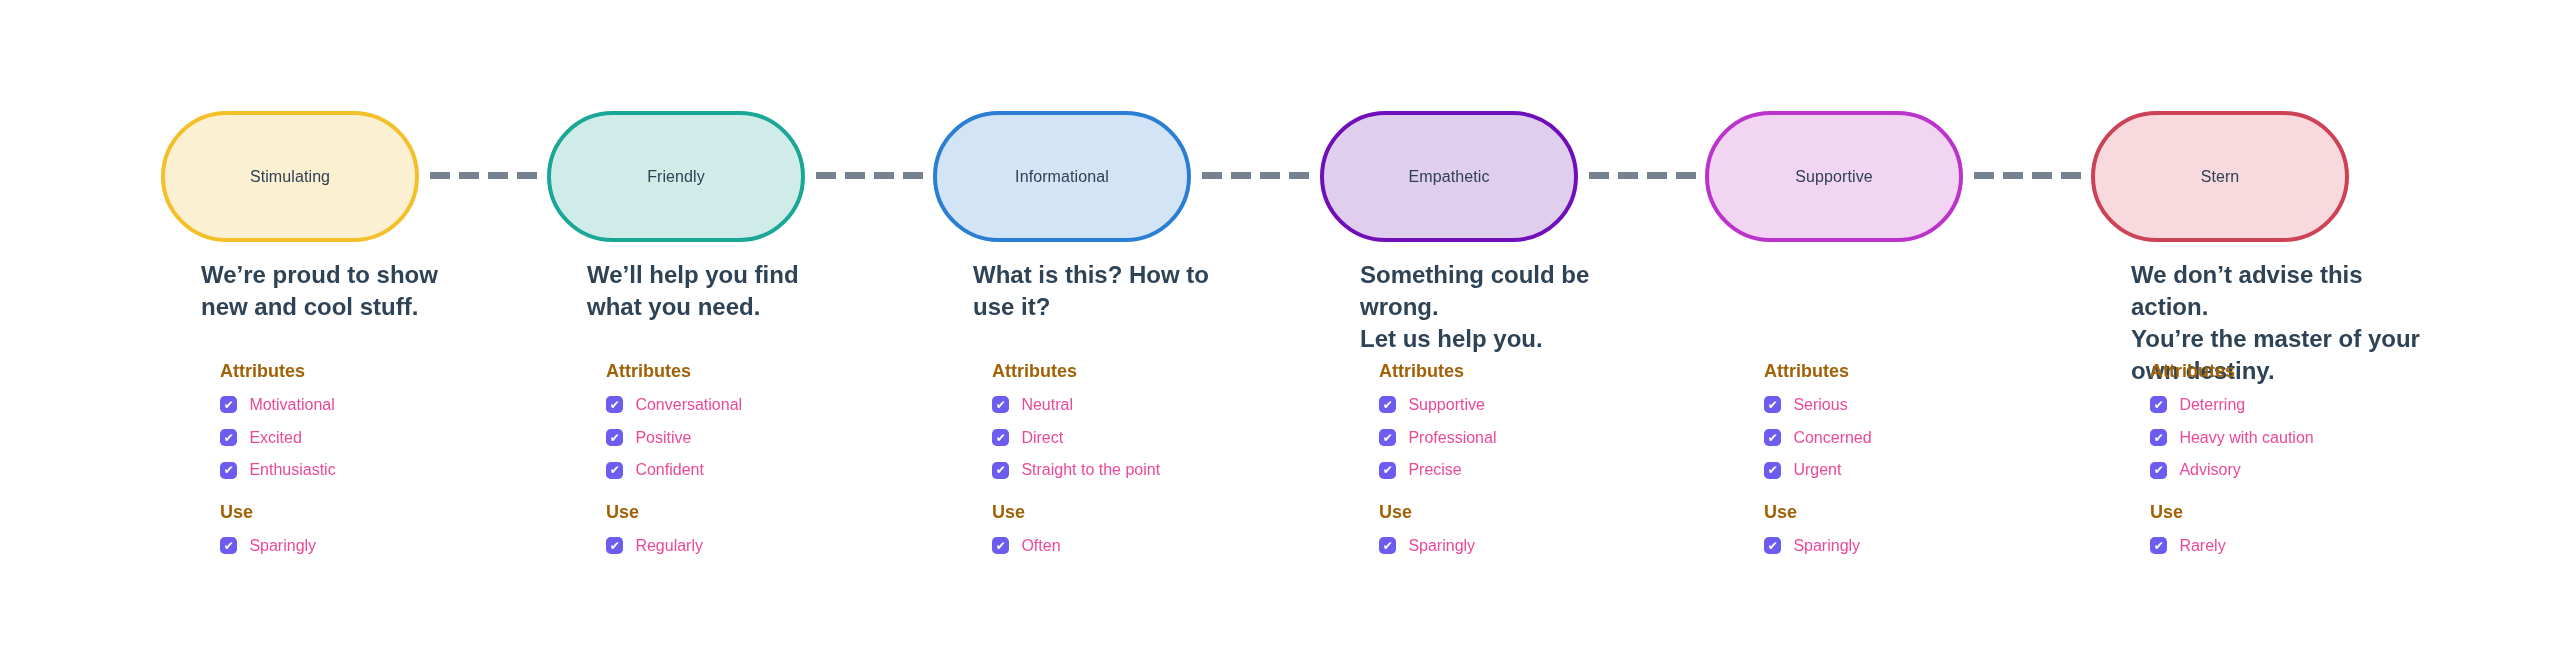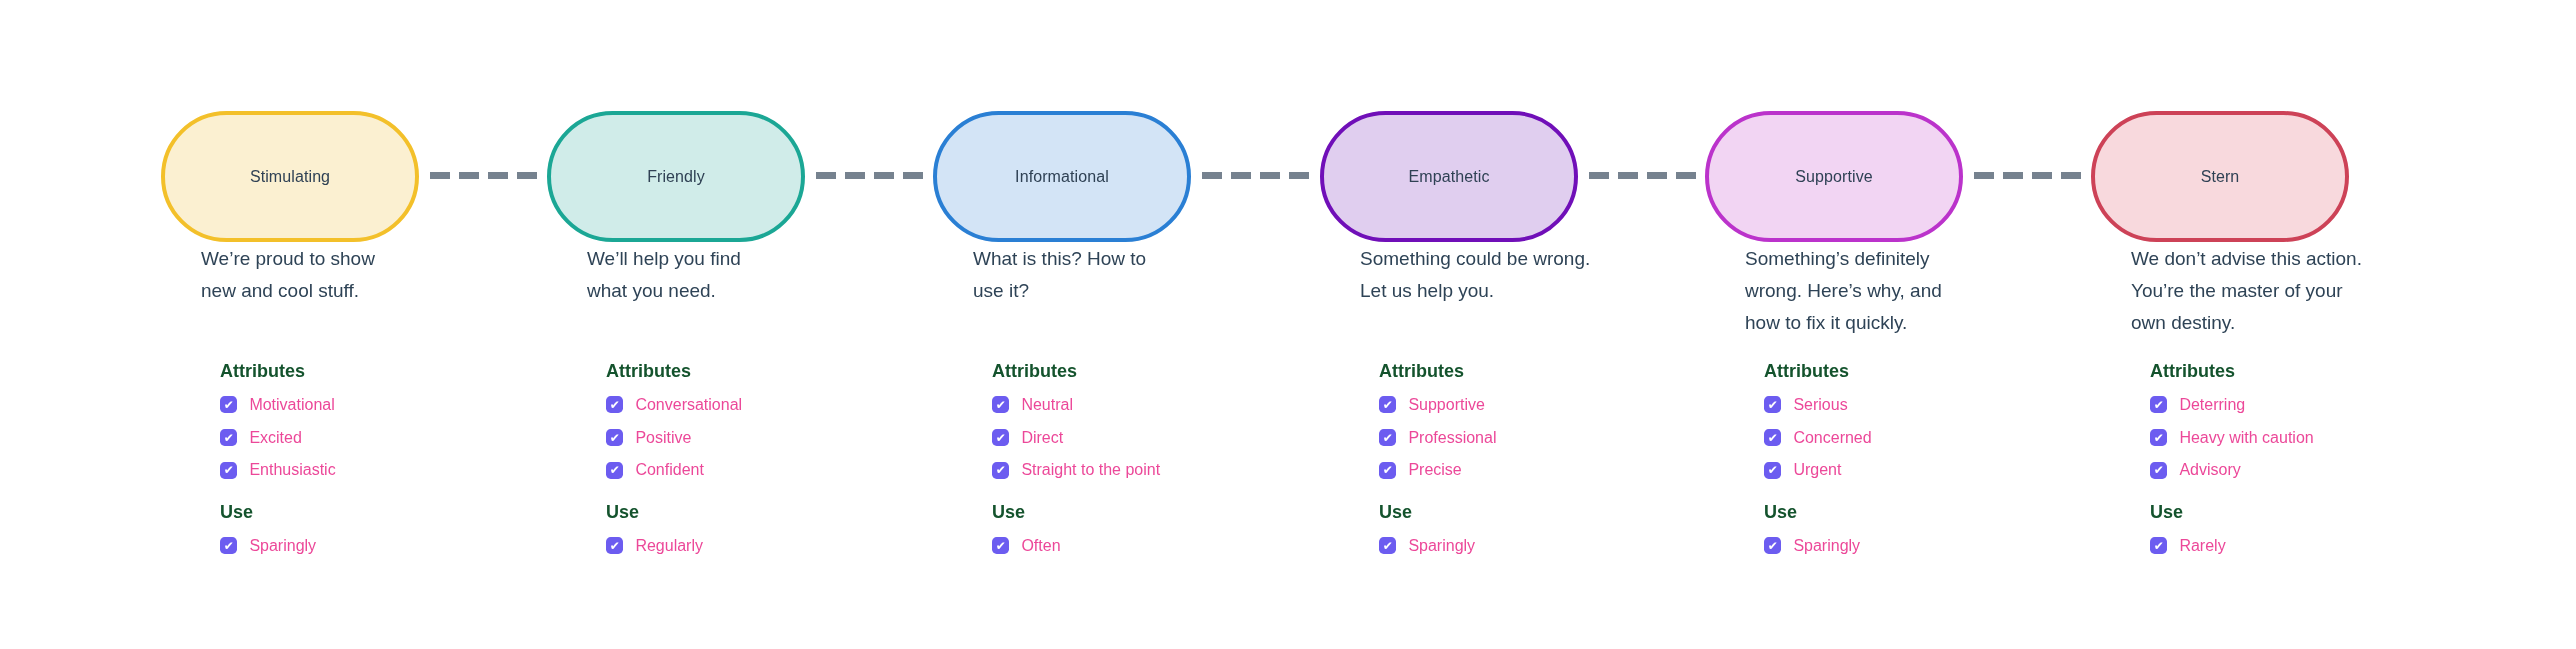--- a/index.html
+++ b/index.html
@@ -19,32 +19,33 @@
     position: absolute; top: 0; left: 0;
     width: 258px; height: 131px;
     box-sizing: border-box;
     border: 4.7px solid #999;
     border-radius: 70px;
     display: flex; align-items: center; justify-content: center;
   }
   .pill-label { font-size: 16px; font-weight: 500; color: #2F4154; letter-spacing: 0.1px; }
 
   .desc {
-    position: absolute; top: 132px; left: 40px; margin: 0;
+    position: absolute; top: 148px; left: 40px; margin: 0;
     width: 309px;
-    font-size: 19px; line-height: 32px;
+    font-size: 24px; line-height: 32px;
     color: #2E4356;
     white-space: pre-line;
+    font-weight: bold;
   }
 
   .attrs { position: absolute; top: 250px; left: 59px; }
   .use   { position: absolute; top: 391px; left: 59px; }
 
   .section-header {
-    font-size: 18px; line-height: 20px; font-weight: 700; color: #14532d;
+    font-size: 18px; line-height: 20px; font-weight: 700; color: #a16207;
   }
   .row { display: flex; align-items: center; margin-top: 14.8px; }
   .cb {
     width: 17.4px; height: 17.4px; border-radius: 4.7px;
     background: #6C5CF0;
     display: flex; align-items: center; justify-content: center;
     flex: 0 0 auto;
     cursor: pointer;
   }
   .check { color: #FFFFFF; font-size: 12px; font-weight: 700; line-height: 1; }
@@ -218,23 +219,20 @@
       </label>
     </div>
   </div>
 
   <div class="connector" style="left:1589px"></div>
 
   <div class="col" style="left:1705px">
     <div class="pill" style="border-color: rgb(187, 51, 203); background-color: rgb(242, 213, 243);">
       <span class="pill-label">Supportive</span>
     </div>
-    <p class="desc">Something’s definitely
-wrong. Here’s why, and
-how to fix it quickly.</p>
     <div class="attrs">
       <div class="section-header">Attributes</div>
       <label class="row">
         <span class="cb" style="background-color: rgb(108, 92, 240);">
             <span class="check">✔</span>
           </span>
         <span class="row-label">Serious</span>
       </label>
       <label class="row">
         <span class="cb" style="background-color: rgb(108, 92, 240);">

